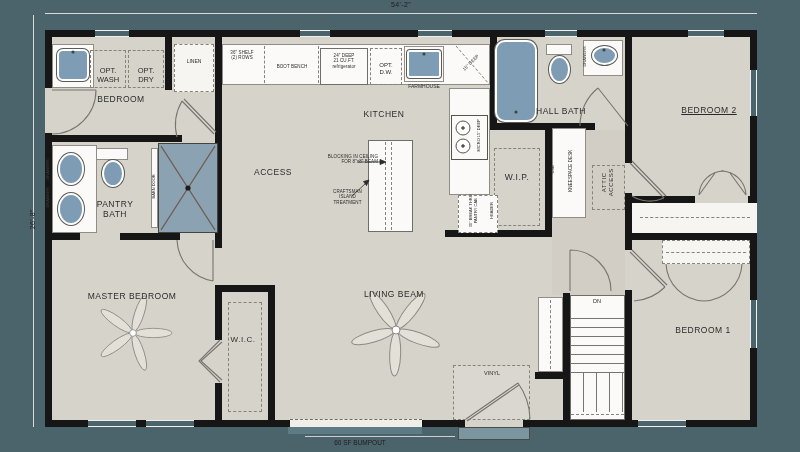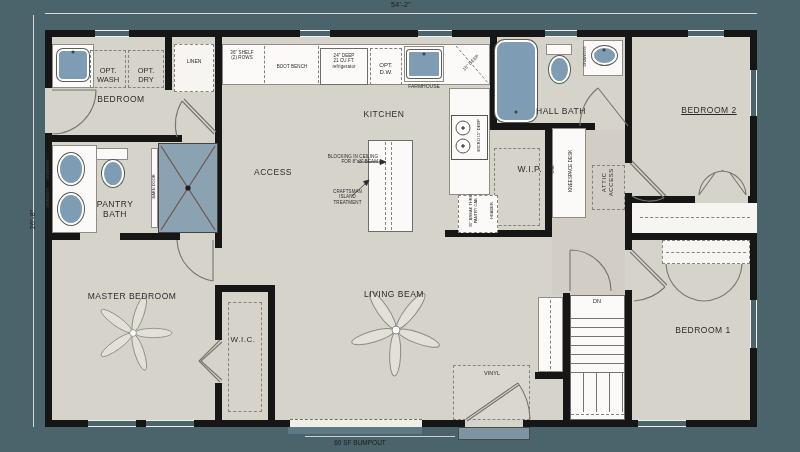--- a/index.html
+++ b/index.html
@@ -215,21 +215,21 @@
     </g>
   </svg>
 
   <div class="abs lbl room" style="left:86px;top:94px;width:70px;">BEDROOM</div>
   <div class="abs lbl room" style="left:85px;top:199px;width:60px;">
     <span>PANTRY</span>
     <span>BATH</span>
   </div>
   <div class="abs lbl room" style="left:243px;top:167px;width:60px;">ACCESS</div>
   <div class="abs lbl room" style="left:354px;top:109px;width:60px;">KITCHEN</div>
-  <div class="abs lbl room" style="left:492px;top:164px;width:50px;text-align:right;">W.I.P.</div>
+  <div class="abs lbl room" style="left:492px;top:172px;width:50px;">W.I.P.</div>
   <div class="abs lbl room" style="left:521px;top:106px;width:80px;">HALL BATH</div>
   <div class="abs lbl room" style="left:669px;top:105px;width:80px;text-decoration:underline;">BEDROOM 2</div>
   <div class="abs lbl room" style="left:72px;top:291px;width:120px;">MASTER BEDROOM</div>
   <div class="abs lbl room" style="left:218px;top:335px;width:50px;font-size:8px;">W.I.C.</div>
   <div class="abs lbl room" style="left:344px;top:289px;width:100px;">LIVING BEAM</div>
   <div class="abs lbl room" style="left:663px;top:325px;width:80px;">BEDROOM 1</div>
 
   <div class="abs lbl" style="left:90px;top:66px;width:36px;font-size:7.5px;">
     <span>OPT.</span>
       <span>WASH</span>

